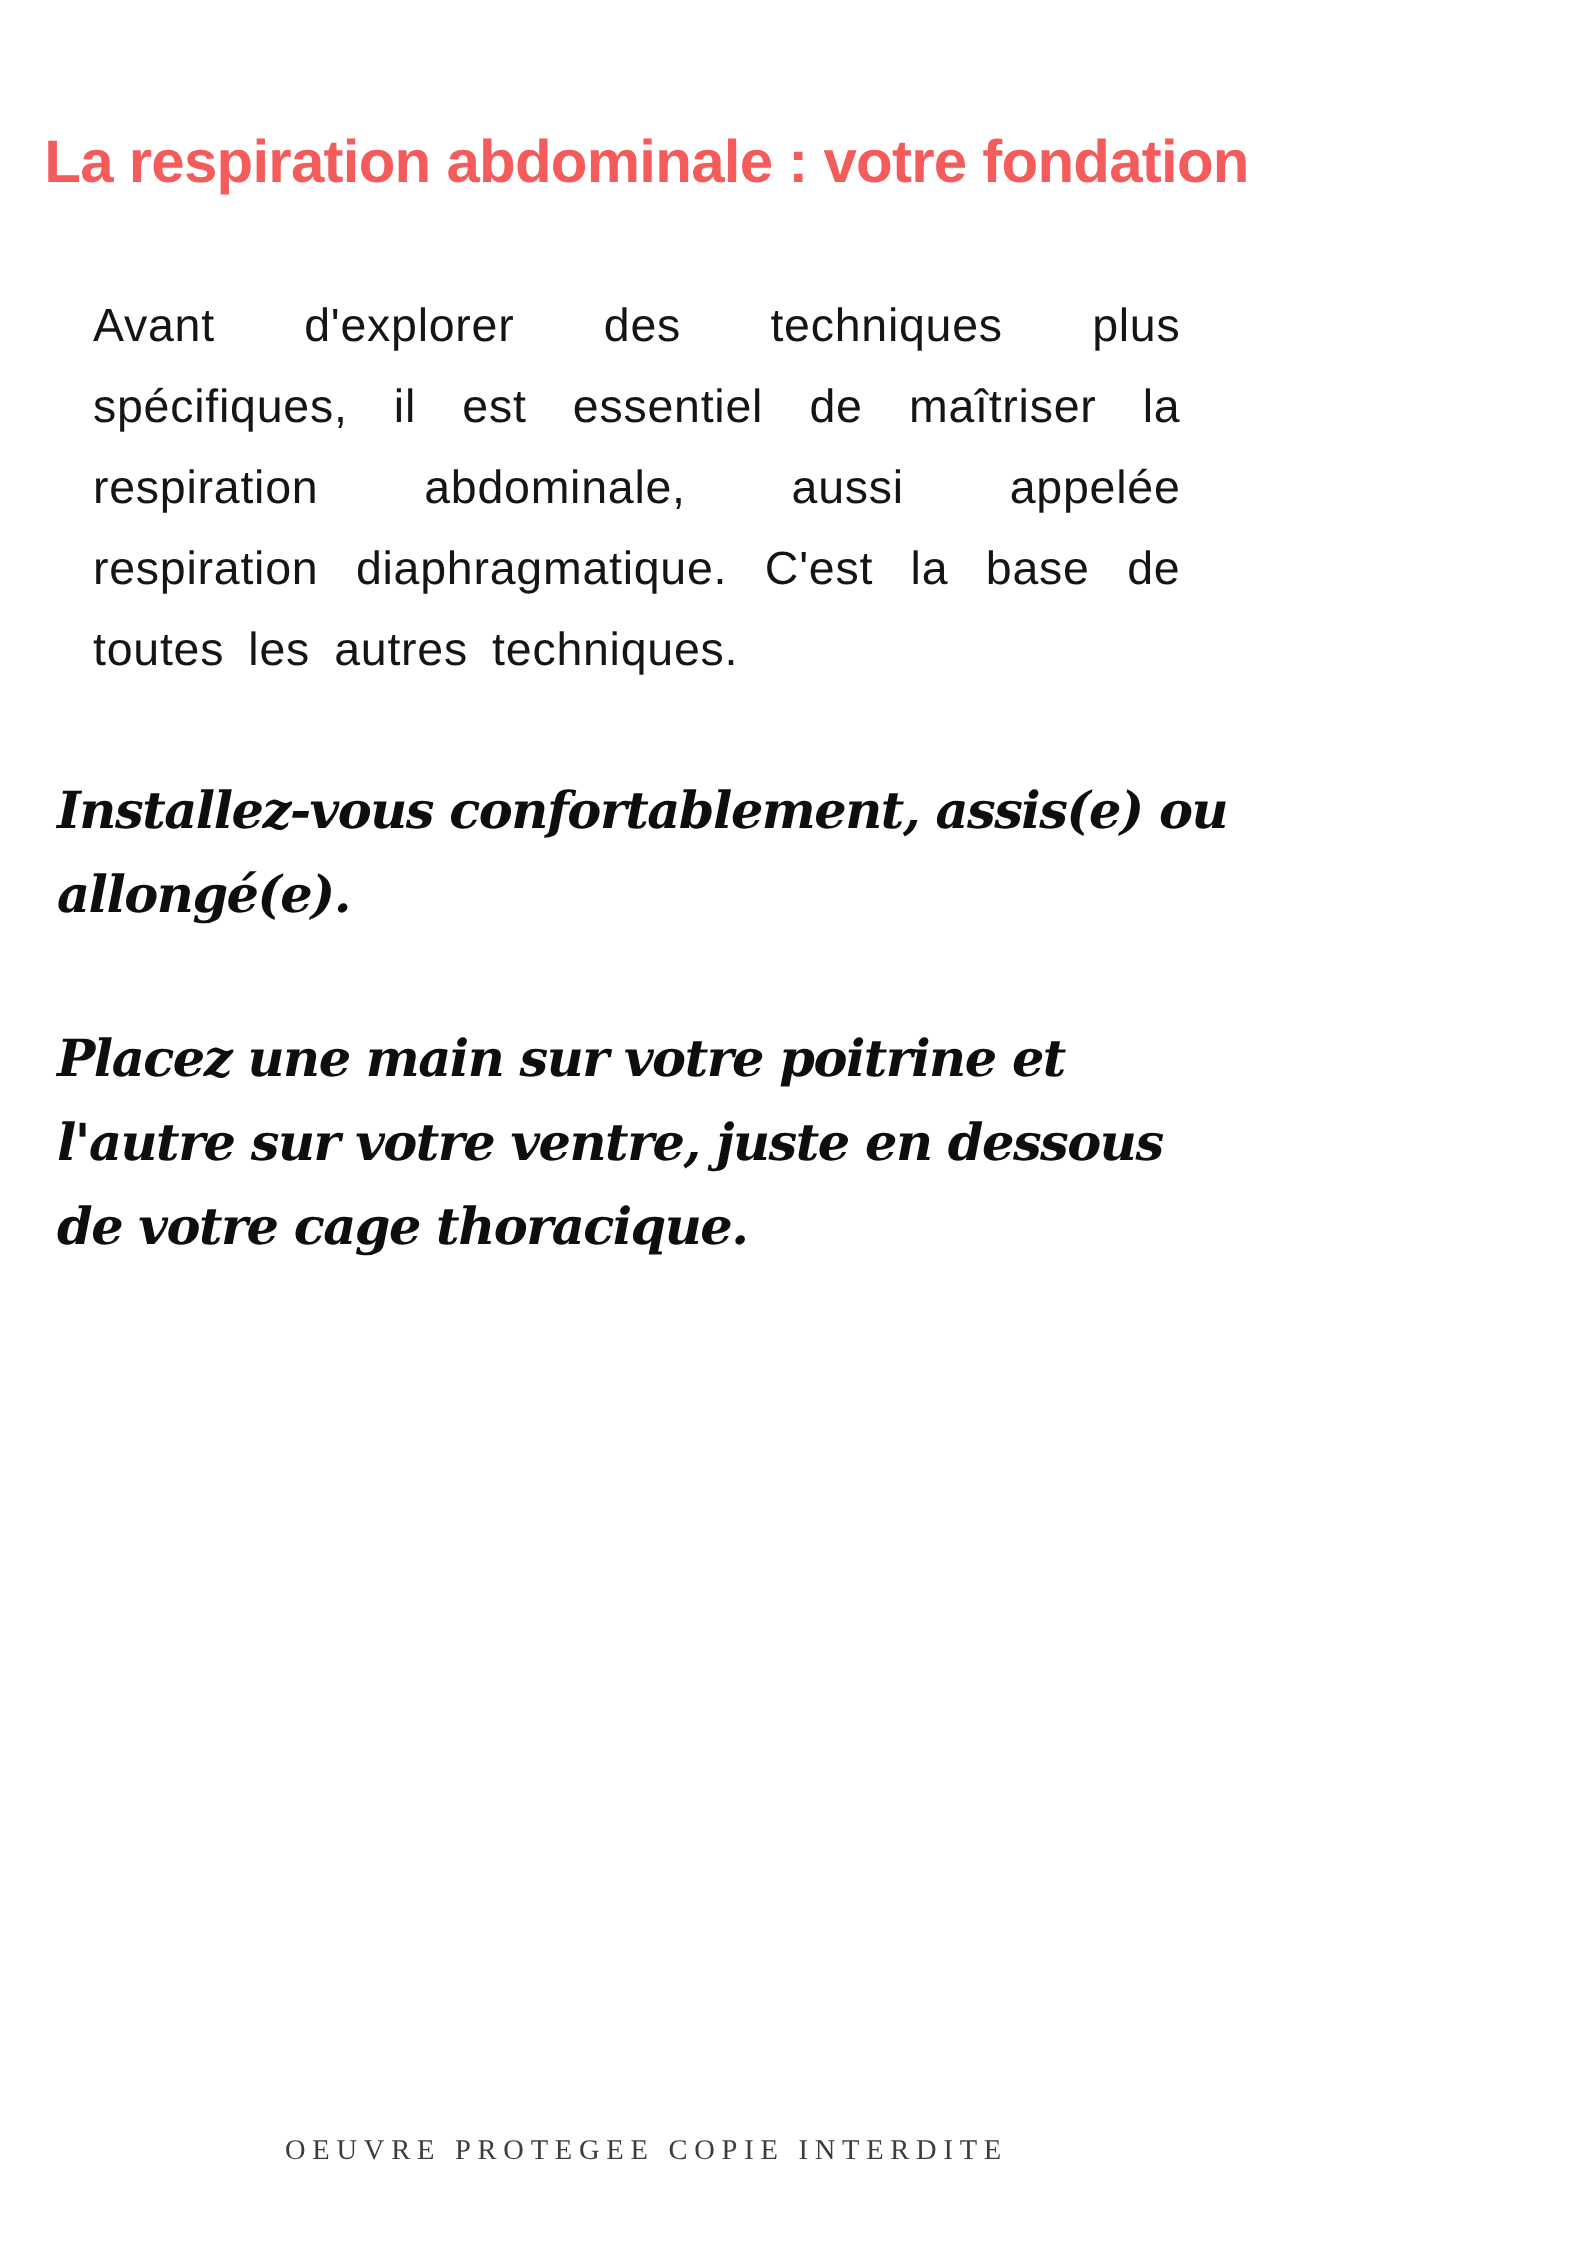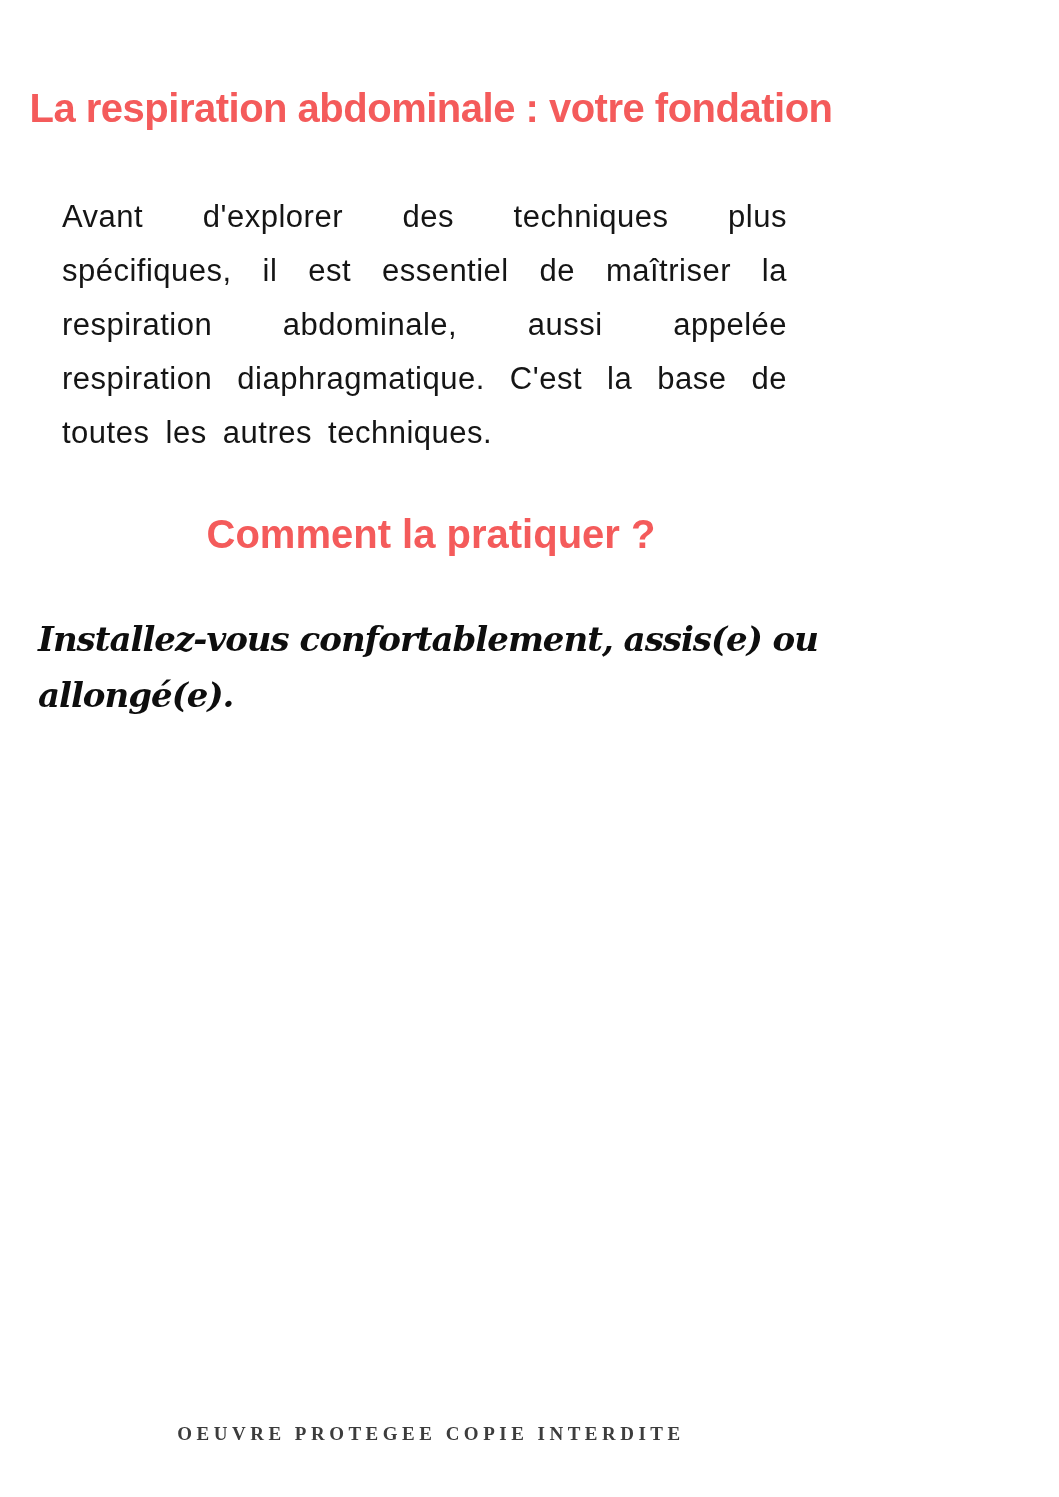--- a/index.html
+++ b/index.html
@@ -60,37 +60,37 @@
     letter-spacing: -1px;
     color: #0e0e0e;
   }
   .footer-watermark {
     position: absolute;
     left: 0;
     right: 0;
     bottom: 52px;
     text-align: center;
     font-family: "Liberation Serif", serif;
-    font-weight: 700;
+    font-weight: 400;
     font-size: 19px;
     letter-spacing: 4.5px;
     color: #3c3c3c;
     text-transform: uppercase;
   }
 </style>
 </head>
 <body>
 
 <div class="page">
 
   <h1 class="main-heading">La respiration abdominale : votre fondation</h1>
 
   <p class="intro">Avant d'explorer des techniques plus spécifiques, il est essentiel de maîtriser la respiration abdominale, aussi appelée respiration diaphragmatique. C'est la base de toutes les autres techniques.</p>
 
-  <h2 class="section-heading">Comment la pratiquer ?</h2>
 
   <div class="steps">
     <p class="step">Installez-vous confortablement, assis(e) ou allongé(e).</p>
+    <p class="step">Placez une main sur votre poitrine et l'autre sur votre ventre, juste en dessous de votre cage thoracique.</p>
   </div>
 
   <div class="footer-watermark">OEUVRE PROTEGEE COPIE INTERDITE</div>
 
 </div>
 
 </body></html>

